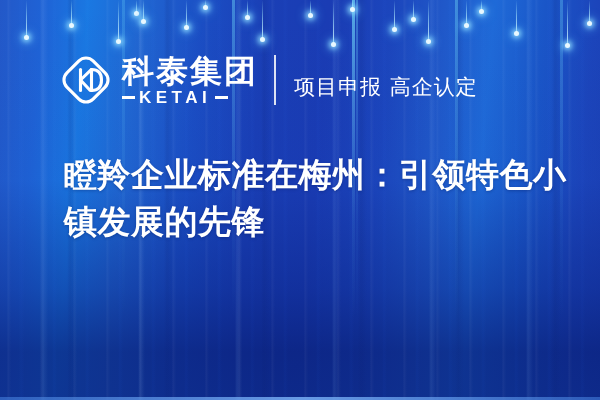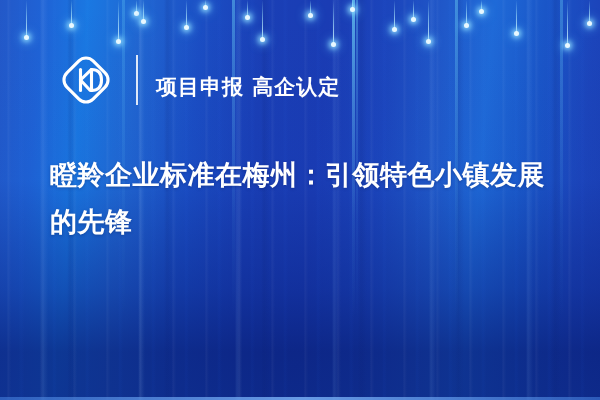--- a/index.html
+++ b/index.html
@@ -161,35 +161,35 @@
   .tag-main {
     font-size:27px;
     color:#ffffff;
     letter-spacing:1px;
     line-height:30px;
     font-family:"DejaVu Sans","Liberation Sans",sans-serif;
     white-space:nowrap;
   }
   .tag-sub {
     font-size:21px;
-    font-weight:bold;
+    font-weight:normal;
     color:#ffffff;
     letter-spacing:1px;
     line-height:24px;
     margin-top:14px;
     font-family:"DejaVu Serif","Liberation Serif",serif;
     white-space:nowrap;
   }
 
   
   .title {
     position:absolute;
-    left:50px; top:152px;
+    left:64px; top:152px;
     width:505px;
-    font-size:27px;
+    font-size:33px;
     font-weight:bold;
     line-height:47px;
     color:#ffffff;
     letter-spacing:0.5px;
     font-family:Liberation Serif, serif;
     text-shadow:0 1px 3px rgba(5,25,90,0.35);
   }
 </style>
 </head>
 <body>
@@ -295,20 +295,28 @@
           <g fill="none" stroke="#ffffff" stroke-width="3.1" stroke-linecap="round" stroke-linejoin="round">
             <rect x="9.5" y="9.5" width="37" height="37" rx="10" ry="10" transform="rotate(45 28 28)"></rect>
             <path d="M22.5 17.5 L22.5 38.5"></path>
             <path d="M33.5 17.5 L33.5 38.5"></path>
             <path d="M33.5 17.5 C41.5 17.5 43.5 22.5 43.5 28 C43.5 33.5 41.5 38.5 33.5 38.5"></path>
             <path d="M22.5 28 L33.0 17.8"></path>
             <path d="M22.5 28 L32.0 38.2"></path>
           </g>
         </svg>
       </span>
+      <span class="logo-words">
+        <span class="logo-cn">科泰集团</span>
+        <span class="logo-en-row">
+          <span class="dash"></span>
+          <span class="logo-en">KETAI</span>
+          <span class="dash"></span>
+        </span>
+      </span>
     </div>
 
     <span class="divider"></span>
 
     <div class="tag-block">
       <span class="tag-sub">项目申报 高企认定</span>
     </div>
 
   </div>
 

